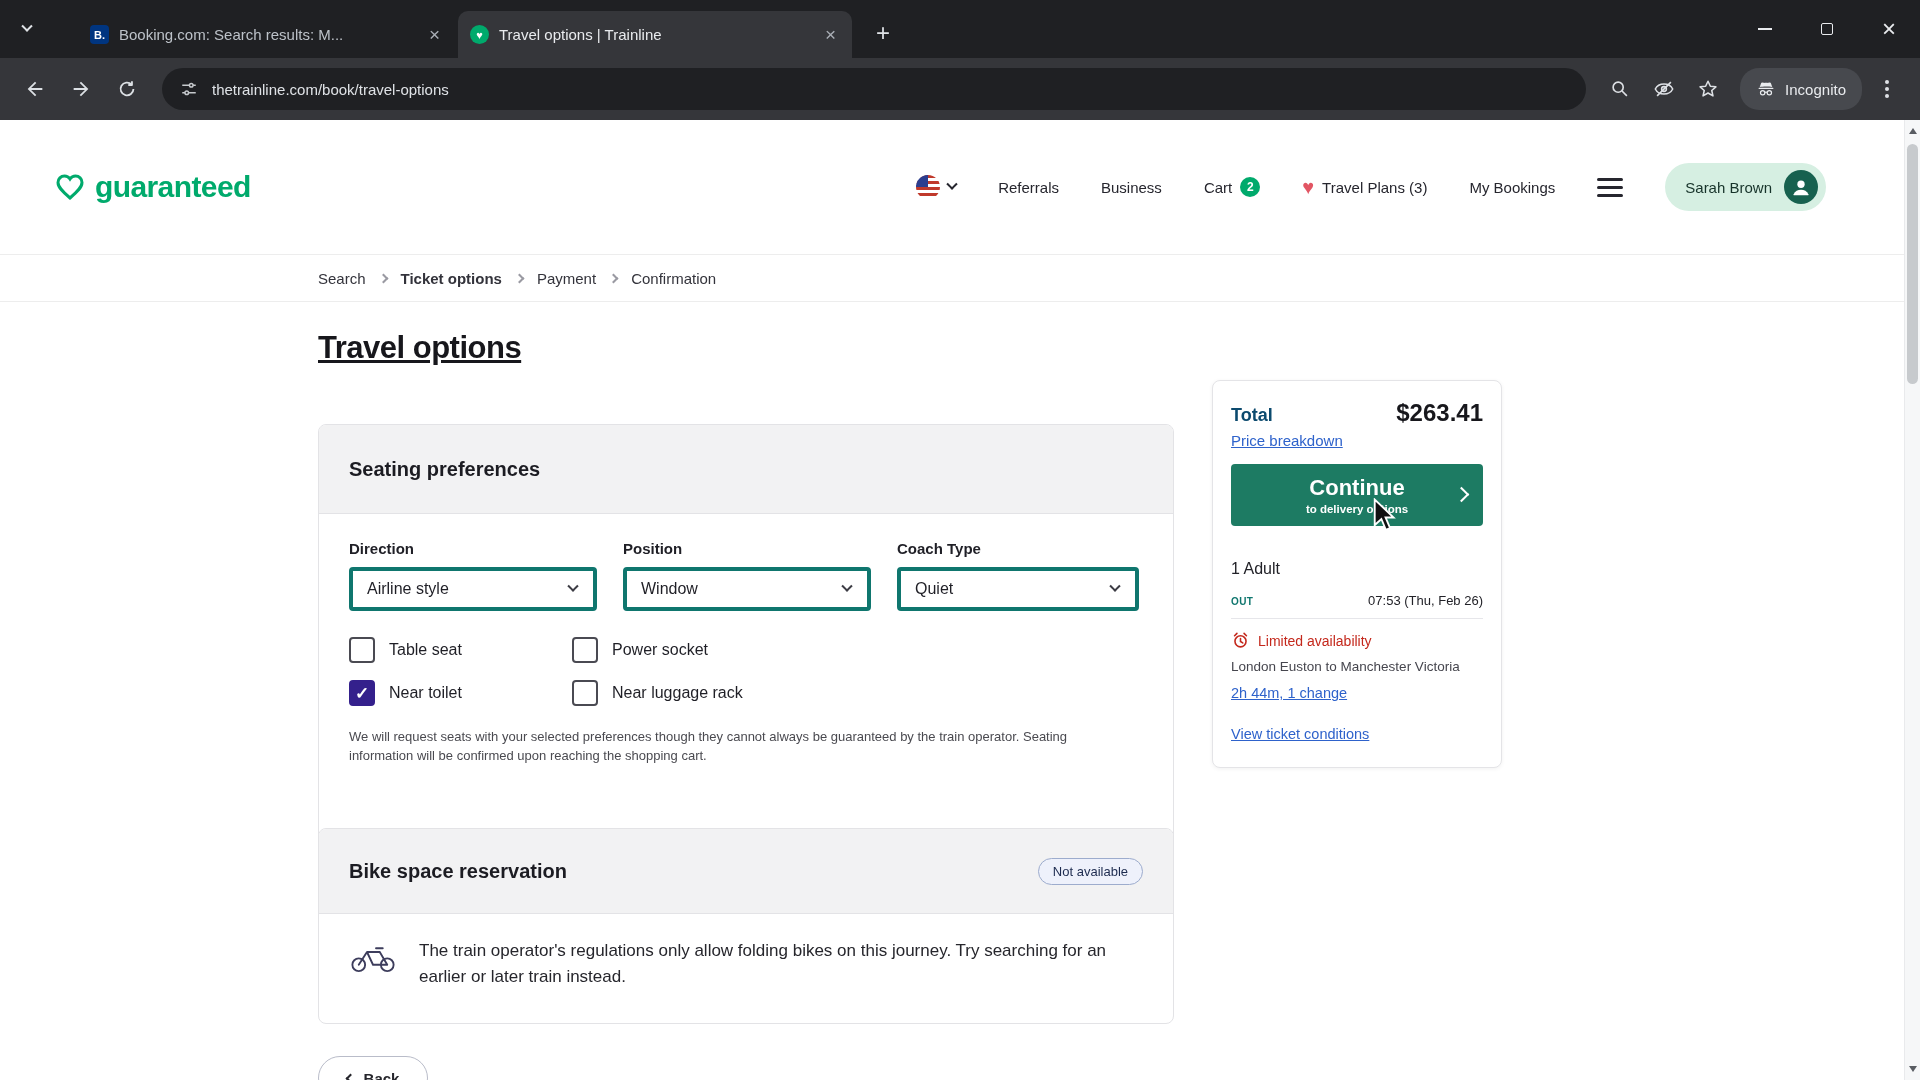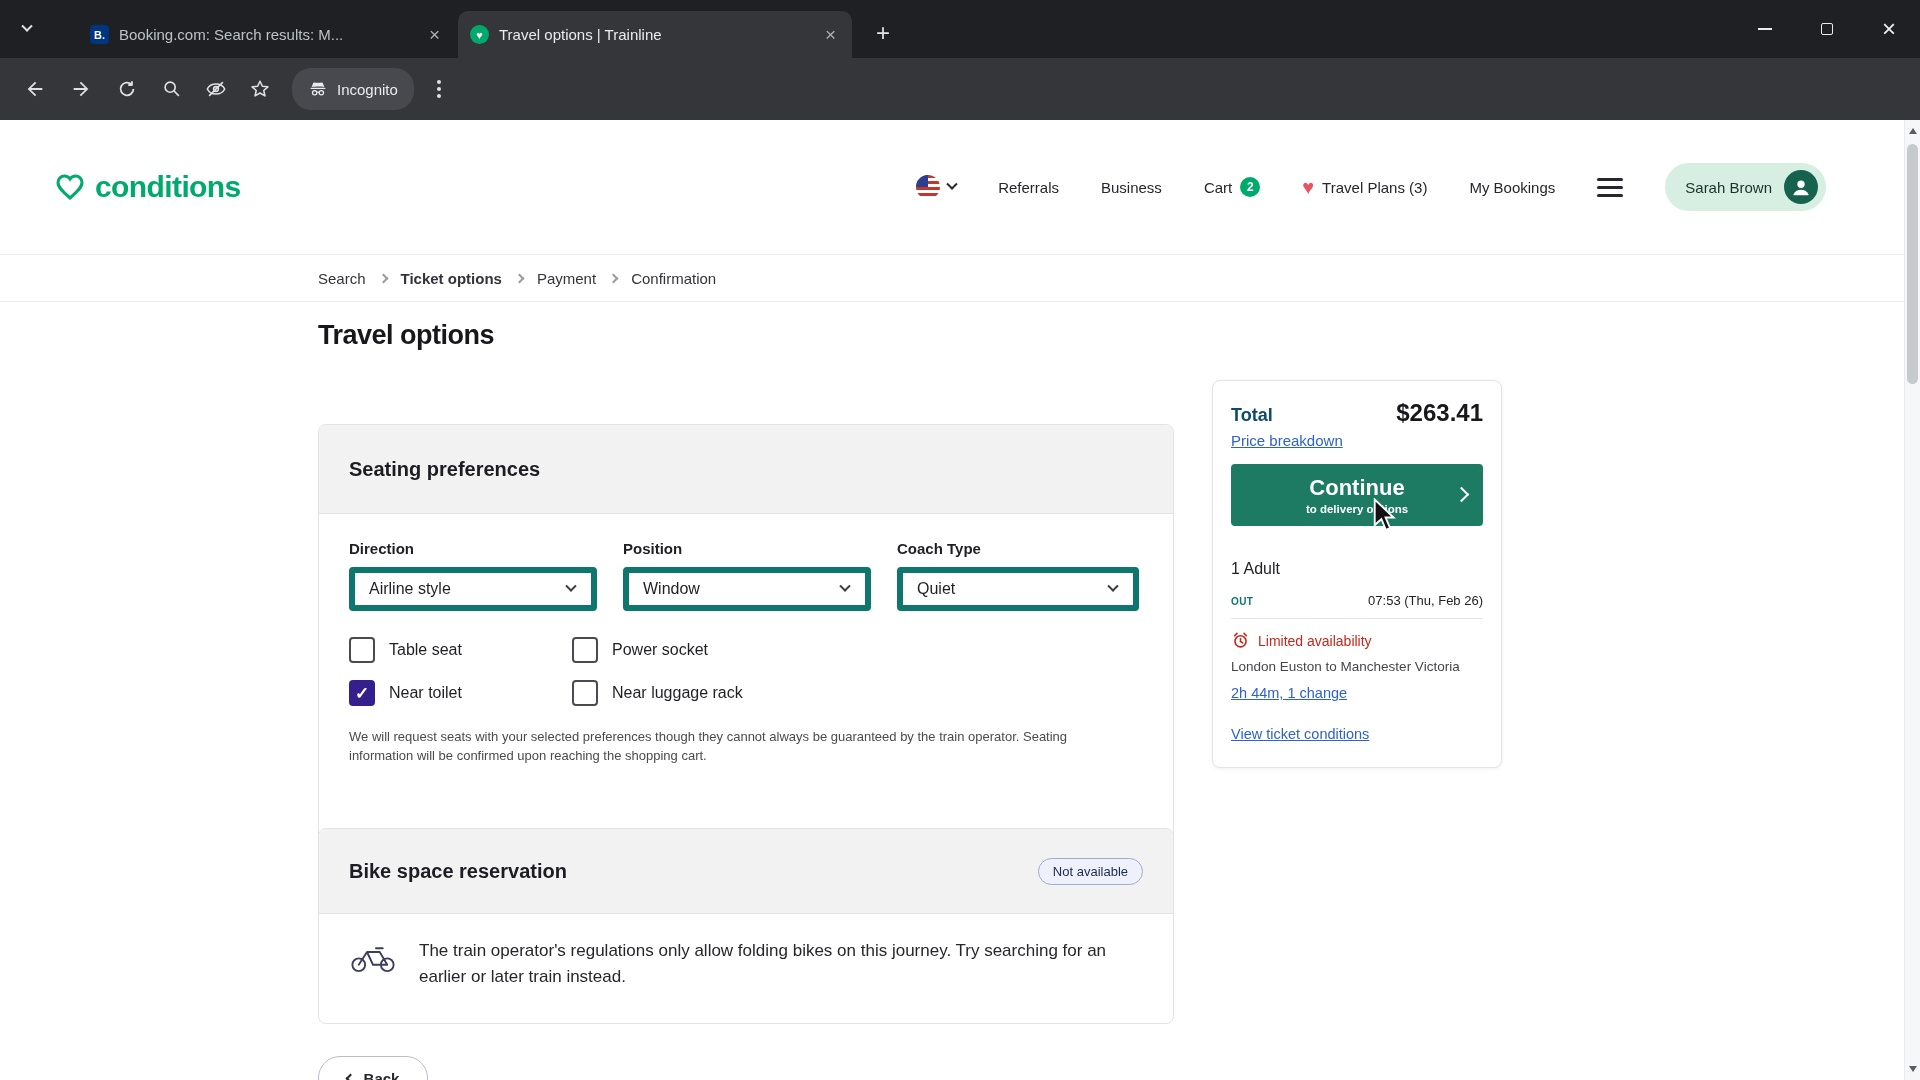--- a/index.html
+++ b/index.html
@@ -53,34 +53,34 @@
   .hamburger i { width:26px; height:3px; background:#26262e; border-radius:2px; }
   .user-pill { display:flex; align-items:center; gap:12px; background:#d6efe2; border-radius:24px; padding:7px 8px 7px 20px; font-size:15px; font-weight:500; color:#17332a; }
   .avatar { width:34px; height:34px; border-radius:50%; background:#17614f; display:flex; align-items:center; justify-content:center; }
   .avatar svg { width:22px; height:22px; }
 
   .breadcrumb-bar { position:absolute; top:255px; left:0; right:16px; height:47px; border-bottom:1px solid #ededed; display:flex; align-items:center; padding-left:318px; gap:14px; font-size:15px; color:#33333b; }
   .crumb.active { font-weight:700; }
   .crumb-sep { width:7px; height:7px; border-top:2px solid #9a9aa2; border-right:2px solid #9a9aa2; transform:rotate(45deg); }
 
   
-  .page-title { position:absolute; left:318px; top:320px; font-size:27px; font-weight:700; color:#17171c; letter-spacing:-0.5px; }
+  .page-title { position:absolute; left:318px; top:330px; font-size:31px; font-weight:700; color:#17171c; letter-spacing:-0.5px;text-decoration:underline; }
 
   .card { position:absolute; left:318px; width:856px; background:#fff; border:1px solid #e3e3e6; border-radius:8px; overflow:hidden; }
   .card-head { background:#f2f2f3; border-bottom:1px solid #e3e3e6; display:flex; align-items:center; justify-content:space-between; padding:0 30px; }
   .card-title { font-size:20px; font-weight:700; color:#1c1c22; }
 
   .seating-card { top:424px; height:490px; }
   .seating-card .card-head { height:89px; }
   .seating-body { padding:26px 30px; }
   .field-row { display:flex; gap:26px; }
   .field { width:248px; }
   .field:last-child { width:242px; }
   .field-label { font-size:15px; font-weight:600; color:#1f1f26; margin-bottom:10px; }
-  .select-box { height:44px; border:6px solid #0f766e; border-radius:4px; background:#fff; display:flex; align-items:center; justify-content:space-between; padding:0 14px; font-size:16px; color:#1f1f26; }
+  .select-box { height:44px; border:4px solid #0f766e; border-radius:4px; background:#fff; display:flex; align-items:center; justify-content:space-between; padding:0 14px; font-size:16px; color:#1f1f26; }
   .select-box .chev { color:#3c3c44; margin-right:2px; }
   .checkbox-grid { margin-top:26px; display:grid; grid-template-columns:223px 1fr; row-gap:17px; width:520px; }
   .cb { display:flex; align-items:center; gap:14px; font-size:16px; color:#1f1f26; }
   .cb-box { width:26px; height:26px; border:2px solid #4a4a52; border-radius:4px; background:#fff; flex:none; display:flex; align-items:center; justify-content:center; }
   .cb.checked .cb-box { background:#34208c; border-color:#34208c; }
   .cb.checked .cb-box::after { content:"✓"; color:#fff; font-size:17px; font-weight:bold; }
   .disclaimer { margin-top:22px; font-size:13px; color:#4a4a50; line-height:1.45; max-width:760px; }
 
   .bike-card { top:828px; height:196px; }
   .bike-card .card-head { height:85px; }
@@ -165,20 +165,28 @@
         <path d="M4 13h12.2l-5.6 5.6L12 20l8-8-8-8-1.4 1.4L16.2 11H4v2z"></path>
       </svg>
   </button>
   <button class="nav-btn">
     <svg viewBox="0 0 24 24" fill="none" stroke="currentColor" stroke-width="2">
         <path d="M19 12a7 7 0 1 1-2.05-4.95"></path>
         <path d="M17.4 3.6v4h-4" stroke-linejoin="round"></path>
       </svg>
   </button>
 
+  <div class="url-bar">
+    <svg viewBox="0 0 24 24" fill="none" stroke="#c6c9cd" stroke-width="2" style="width:18px;height:18px;flex:none">
+        <path d="M3 7h10M17 7h4M3 17h4M11 17h10"></path>
+        <circle cx="15" cy="7" r="2.4" fill="#1f2023"></circle>
+        <circle cx="9" cy="17" r="2.4" fill="#1f2023"></circle>
+      </svg>
+    <span class="url-text">thetrainline.com/book/travel-options</span>
+  </div>
 
   <button class="tool-icon">
     <svg viewBox="0 0 24 24" fill="none" stroke="currentColor" stroke-width="1.8">
         <circle cx="10" cy="10" r="5.5"></circle>
         <path d="M14.2 14.2 19.5 19.5"></path>
       </svg>
   </button>
   <button class="tool-icon">
     <svg viewBox="0 0 24 24" fill="none" stroke="currentColor" stroke-width="1.7">
         <path d="M12 6.5c4.3 0 7.9 2.3 9.5 5.5-1.6 3.2-5.2 5.5-9.5 5.5S4.1 15.2 2.5 12C4.1 8.8 7.7 6.5 12 6.5z"></path>
@@ -208,21 +216,21 @@
       <i></i>
       <i></i>
     </button>
 </div>
 
 <header class="site-header">
   <div class="logo">
     <svg viewBox="0 0 32 32" fill="none" stroke="#00aa6c" stroke-width="3" stroke-linecap="round">
         <path d="M16 27C9 21 4 16.5 4 11.5 4 7.9 6.9 5 10.5 5c2.2 0 4.2 1.1 5.5 3 1.3-1.9 3.3-3 5.5-3C25.1 5 28 7.9 28 11.5c0 5-5 9.5-12 15.5z"></path>
       </svg>
-    <span class="logo-text">conditions</span>
+    <span class="logo-text">guaranteed</span>
   </div>
 
   <nav class="header-nav">
     <div class="nav-item">
       <span class="flag"></span>
       <span class="chev down" style="color:#26262e"></span>
     </div>
     <span class="nav-item">Referrals</span>
     <span class="nav-item">Business</span>
     <div class="nav-item">

